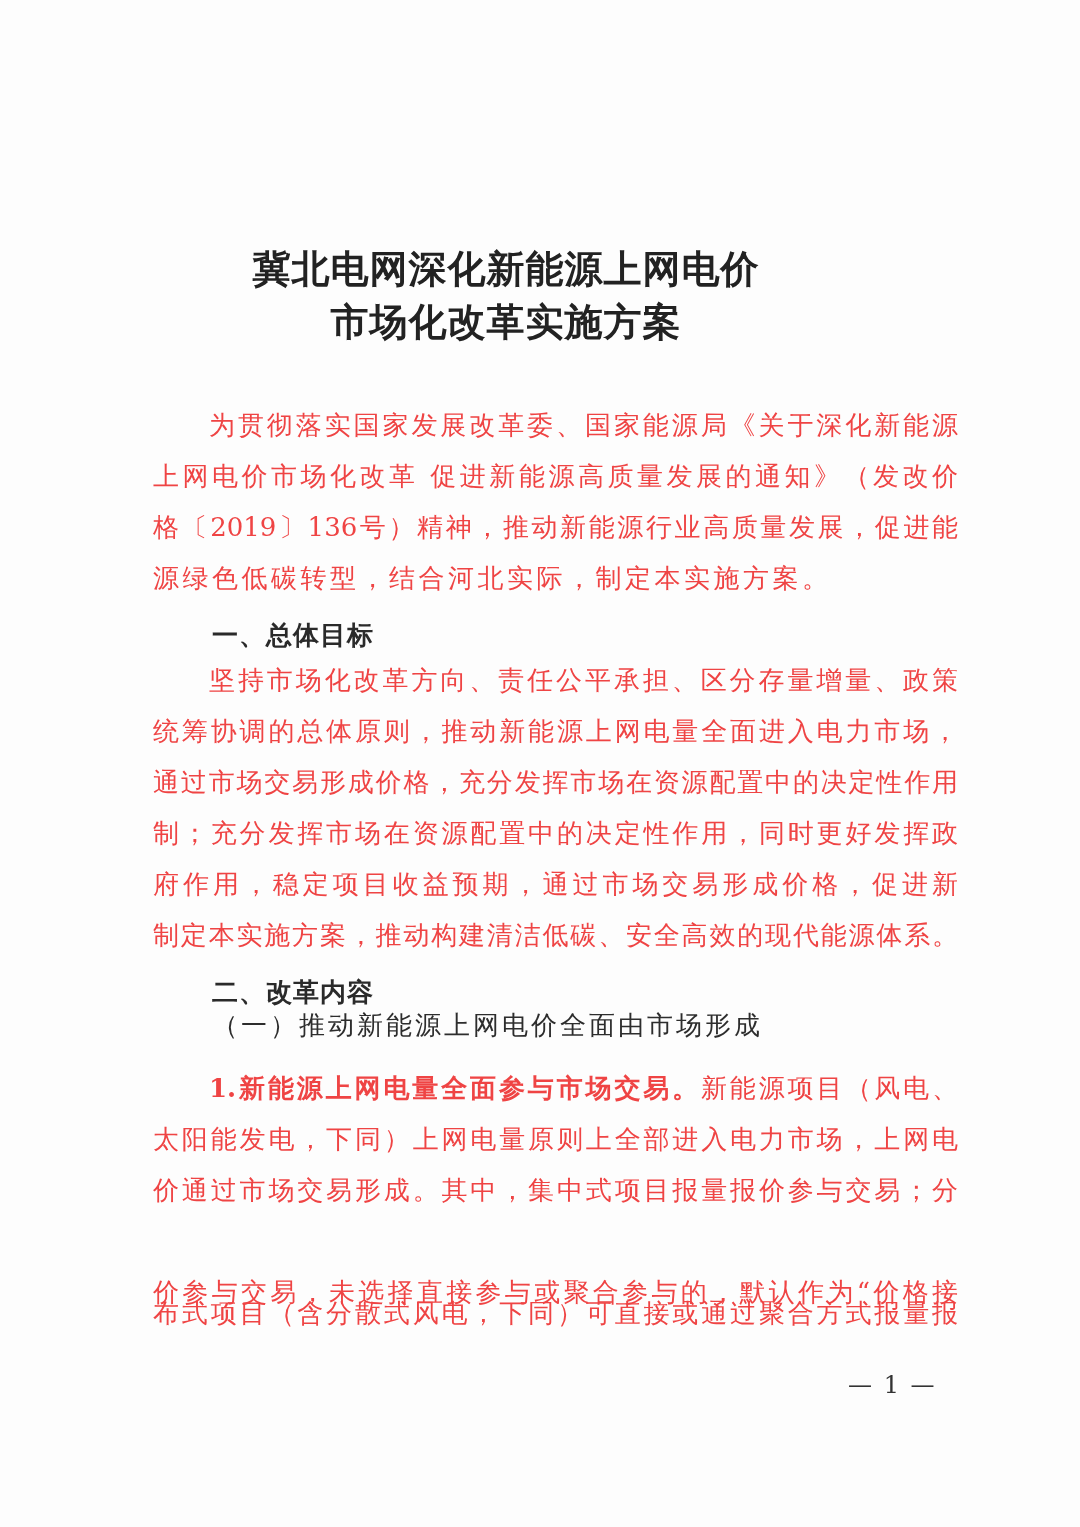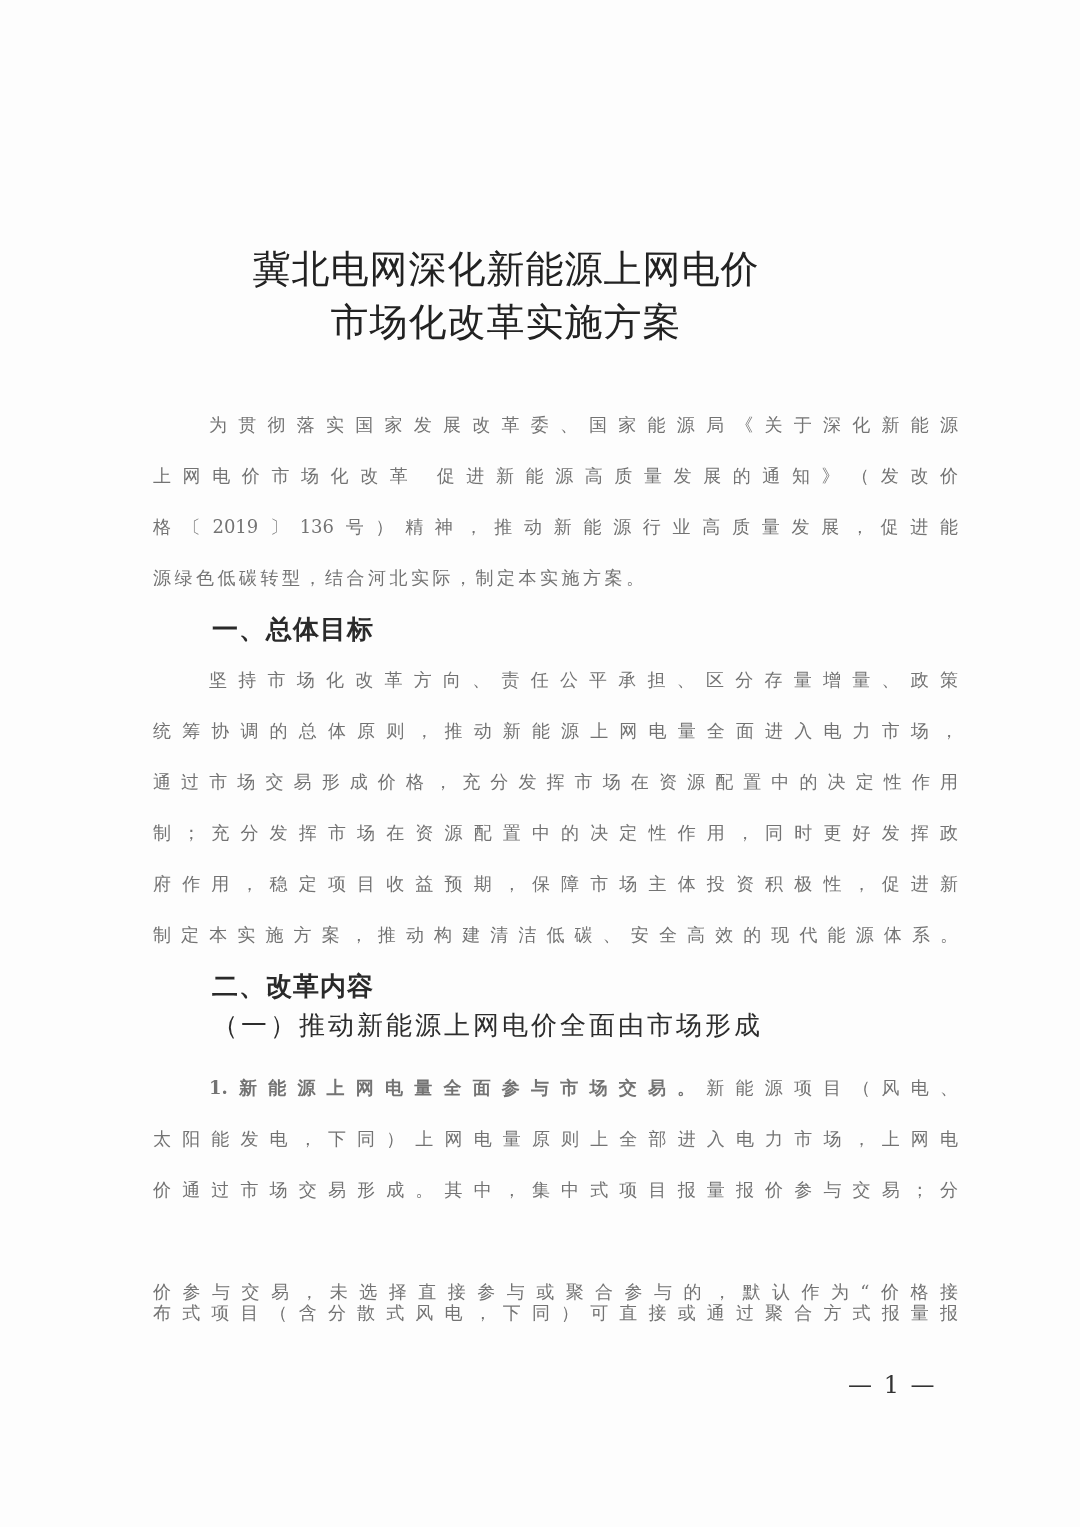--- a/index.html
+++ b/index.html
@@ -8,46 +8,47 @@
       background: #fdfdfd;
       position: relative;
       overflow: hidden;
       color: #2a2a2a;
       font-family: "DejaVu Serif", "Liberation Serif", serif;
     }
     .title {
       position: absolute; left: 0; width: 1012px;
       text-align: center;
       font-family: "DejaVu Serif", "Liberation Serif", serif;
-      font-weight: normal;
+      font-weight: bold;
       font-size: 38px;
       color: #222;
       letter-spacing: 1px;
     }
     .t1 { top: 244px; }
     .t2 { top: 297px; }
     .line {
       position: absolute;
       left: 153px; width: 805px;
-      font-size: 18px;
+      font-size: 26px;
       line-height: 34px;
       white-space: nowrap;
       text-align: justify;
       text-align-last: justify;
-      color: #737373;
+      color: #ef4444;
     }
     .indent { left: 209px; width: 749px; }
     .heading {
       position: absolute; left: 212px;
       font-family: "DejaVu Sans", "Liberation Sans", sans-serif;
       font-weight: bold;
       font-size: 26px;
       color: #2a2a2a;
       letter-spacing: 1px;
       white-space: nowrap;
+      margin-top: 6px;
     }
     .subheading {
       position: absolute; left: 212px;
       font-size: 26px; color: #2d2d2d;
       letter-spacing: 3px; white-space: nowrap;
     }
     .lead-bold { font-weight: bold; }
     .no-justify { text-align: right; text-align-last: left; letter-spacing: 3.5px; }
     .page-num {
       position: absolute; top: 1371px; left: 848px;
@@ -65,21 +66,21 @@
   <div class="line indent" style="top:408px">为贯彻落实国家发展改革委、国家能源局《关于深化新能源</div>
   <div class="line" style="top:459px">上网电价市场化改革 促进新能源高质量发展的通知》（发改价</div>
   <div class="line" style="top:510px">格〔2019〕136号）精神，推动新能源行业高质量发展，促进能</div>
   <div class="line no-justify" style="top:561px">源绿色低碳转型，结合河北实际，制定本实施方案。</div>
 
   <div class="heading" style="top:612px">一、总体目标</div>
   <div class="line indent" style="top:663px">坚持市场化改革方向、责任公平承担、区分存量增量、政策</div>
   <div class="line" style="top:714px">统筹协调的总体原则，推动新能源上网电量全面进入电力市场，</div>
   <div class="line" style="top:765px">通过市场交易形成价格，充分发挥市场在资源配置中的决定性作用</div>
   <div class="line" style="top:816px">制；充分发挥市场在资源配置中的决定性作用，同时更好发挥政</div>
-  <div class="line" style="top:867px">府作用，稳定项目收益预期，保障市场主体投资积极性，促进新</div>
+  <div class="line" style="top:867px">府作用，稳定项目收益预期，通过市场交易形成价格，促进新</div>
   <div class="line" style="top:918px">制定本实施方案，推动构建清洁低碳、安全高效的现代能源体系。</div>
 
   <div class="heading" style="top:969px">二、改革内容</div>
   <div class="subheading" style="top:1008px">（一）推动新能源上网电价全面由市场形成</div>
 
   <div class="line indent" style="top:1071px"><span class="lead-bold">1.新能源上网电量全面参与市场交易。</span><span>新能源项目（风电、</span></div>
   <div class="line" style="top:1122px">太阳能发电，下同）上网电量原则上全部进入电力市场，上网电</div>
   <div class="line" style="top:1173px">价通过市场交易形成。其中，集中式项目报量报价参与交易；分</div>
   <div class="line" style="top:1296px">布式项目（含分散式风电，下同）可直接或通过聚合方式报量报</div>
   <div class="line" style="top:1275px">价参与交易，未选择直接参与或聚合参与的，默认作为“价格接</div>

